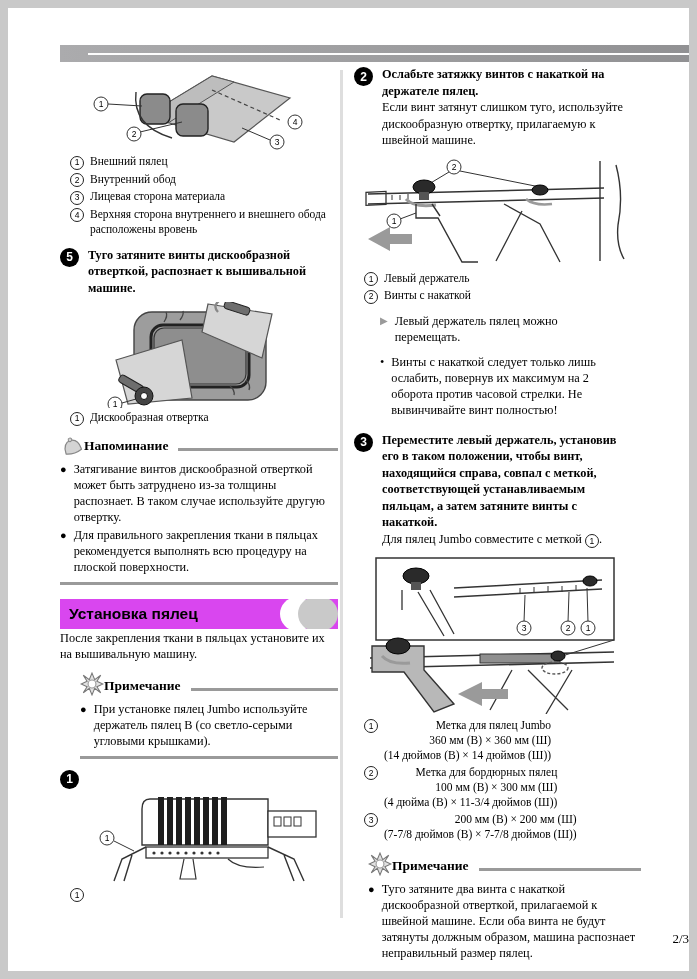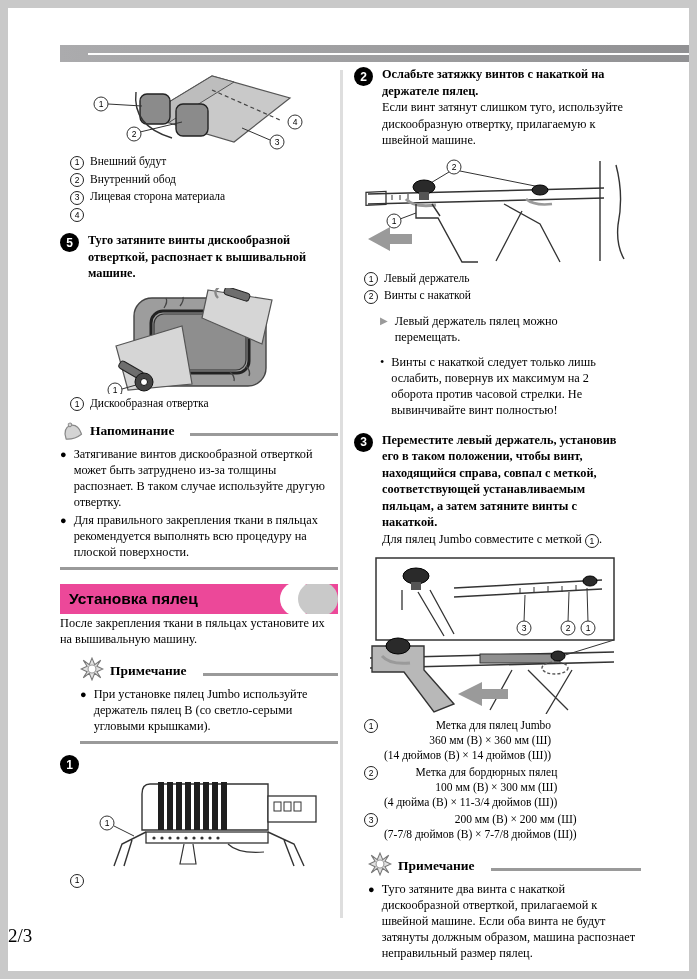--- a/index.html
+++ b/index.html
@@ -25,38 +25,38 @@
     width:12px;height:12px;border:1px solid #222;border-radius:50%;
     font-family:"Liberation Sans",sans-serif;font-size:8.5px;line-height:1;flex:0 0 12px;
     vertical-align:-1px;background:#fff;}
   .cap-row{display:flex;gap:6px;margin-left:10px;font-size:11.5px;line-height:15px;margin-top:2px;}
   .cap-row .cnum{margin-top:1.5px;}
   .cap-lines div{font-size:11.5px;line-height:15px;text-align:right;}
 
   .fig{display:block;}
 
   .note{margin-top:10px;}
-  .note-head{display:flex;align-items:flex-end;gap:6px;}
+  .note-head{display:flex;align-items:flex-end;}
   .note-title{font-weight:bold;font-size:13.5px;line-height:20px;}
   .note-rule{flex:1;height:3px;background:#9a9a9a;margin:0 0 5px 10px;}
   .note-body{margin:5px 0 7px 0;}
   .note-item{display:flex;gap:7px;font-size:12.3px;line-height:16px;margin-bottom:2px;}
   .note-item .bullet{font-size:11px;line-height:16px;}
   .note-bottom{height:3px;background:#9a9a9a;}
 
-  .sec-header{position:relative;height:30px;background:#ec4899;margin-top:14px;overflow:hidden;}
+  .sec-header{position:relative;height:30px;background:#d946ef;margin-top:14px;overflow:hidden;}
   .sec-title{font-family:"Liberation Sans",sans-serif;font-weight:bold;font-size:15.5px;line-height:30px;padding-left:9px;}
   .sec-c-white{position:absolute;right:24px;top:-2px;width:34px;height:34px;border-radius:50%;background:#ffffff;}
   .sec-c-gray{position:absolute;right:0;top:-2px;width:40px;height:34px;border-radius:17px;background:#c9c9c9;}
 
   .result-row{display:flex;gap:7px;margin:9px 0 0 26px;font-size:12.3px;line-height:16px;width:240px;}
   .result-row .arrow{color:#9a9a9a;font-size:10px;line-height:16px;}
   .caution-row{display:flex;gap:7px;margin:9px 0 0 26px;font-size:12.3px;line-height:16px;width:240px;}
 
-  .footer{position:absolute;left:0;bottom:24px;width:100%;text-align:left;font-size:19px;margin-top:22px;}
+  .footer{position:absolute;left:0;bottom:24px;width:100%;text-align:right;font-size:13px;margin-top:22px;}
   svg text{font-family:"Liberation Sans",sans-serif;}
 </style>
 </head>
 <body>
 
 <div class="page">
   <div class="header-band"></div>
   <div class="col-divider"></div>
 
   <div class="col col-left">
@@ -77,32 +77,33 @@
       <line x1="186" y1="72" x2="158" y2="60" stroke="#333" stroke-width="1"></line>
       <circle cx="193" cy="74" r="7" fill="#fff" stroke="#333"></circle>
       <text x="193" y="77" font-size="8.5" text-anchor="middle">3</text>
       <circle cx="211" cy="54" r="7" fill="#fff" stroke="#333"></circle>
       <text x="211" y="57" font-size="8.5" text-anchor="middle">4</text>
     </svg>
 
     <div>
       <div class="cap-row">
         <span class="cnum">1</span>
-        <span>Внешний будут</span>
+        <span>Внешний пялец</span>
       </div>
       <div class="cap-row">
         <span class="cnum">2</span>
         <span>Внутренний обод</span>
       </div>
       <div class="cap-row">
         <span class="cnum">3</span>
         <span>Лицевая сторона материала</span>
       </div>
       <div class="cap-row">
         <span class="cnum">4</span>
+        <span style="width:236px">Верхняя сторона внутреннего и внешнего обода расположены вровень</span>
       </div>
     </div>
 
     <div class="step">
       <div class="badge">5</div>
       <div class="step-text">Туго затяните винты дискообразной отверткой, распознает к вышивальной машине.</div>
     </div>
 
     <svg class="fig" width="205" height="106" viewBox="0 0 205 106" style="margin:6px 0 0 36px;">
       <rect x="38" y="10" width="132" height="88" rx="18" fill="#9d9d9d" stroke="#444" stroke-width="1.4"></rect>

